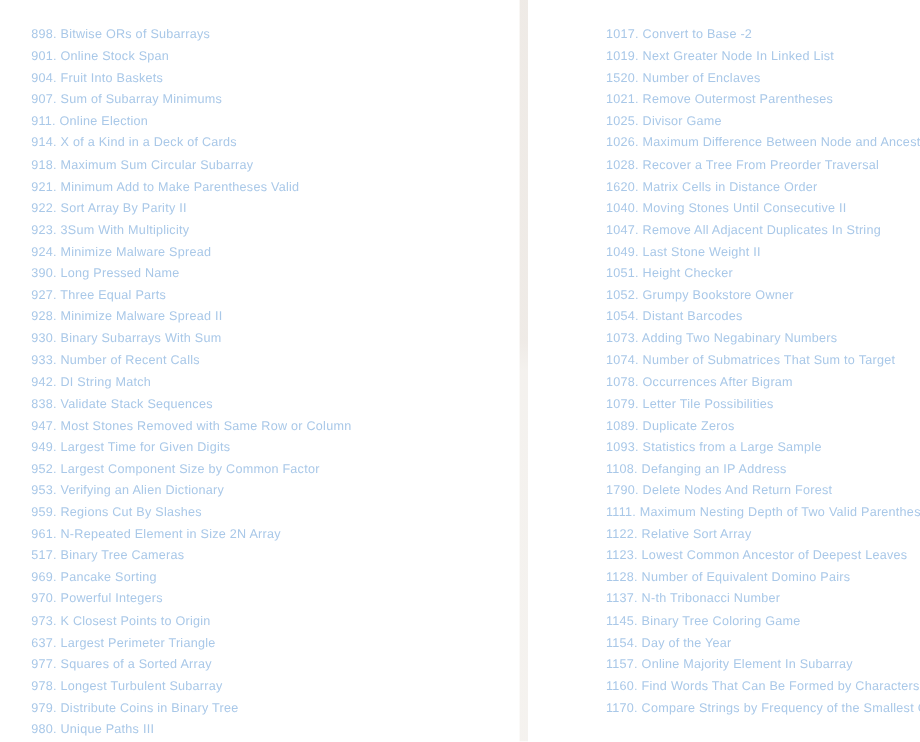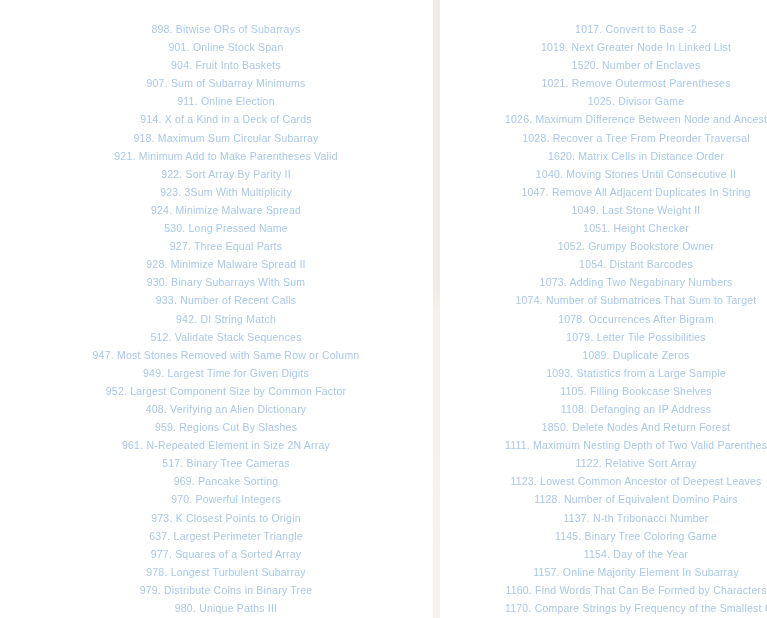--- a/index.html
+++ b/index.html
@@ -13,21 +13,20 @@
     height: 618px;
     overflow: hidden;
     font-family: "Liberation Sans", sans-serif;
     position: relative;
   }
   #page {
     position: relative;
     width: 767px;
     height: 618px;
     background: #ffffff;
-    text-align: center;
   }
   
   #divider {
     position: absolute;
     left: 433px;
     top: 0;
     width: 7px;
     height: 618px;
     background: linear-gradient(to bottom, #ece7e2 0%, #ece7e2 46%, #f2efeb 50%, #f3f0ec 100%);
     opacity: 0.85;
@@ -60,31 +59,31 @@
       <div class="entry">901. Online Stock Span</div>
       <div class="entry">904. Fruit Into Baskets</div>
       <div class="entry">907. Sum of Subarray Minimums</div>
       <div class="entry">911. Online Election</div>
       <div class="entry">914. X of a Kind in a Deck of Cards</div>
       <div class="entry">918. Maximum Sum Circular Subarray</div>
       <div class="entry">921. Minimum Add to Make Parentheses Valid</div>
       <div class="entry">922. Sort Array By Parity II</div>
       <div class="entry">923. 3Sum With Multiplicity</div>
       <div class="entry">924. Minimize Malware Spread</div>
-      <div class="entry">530. Long Pressed Name</div>
+      <div class="entry">390. Long Pressed Name</div>
       <div class="entry">927. Three Equal Parts</div>
       <div class="entry">928. Minimize Malware Spread II</div>
       <div class="entry">930. Binary Subarrays With Sum</div>
       <div class="entry">933. Number of Recent Calls</div>
       <div class="entry">942. DI String Match</div>
-      <div class="entry">512. Validate Stack Sequences</div>
+      <div class="entry">838. Validate Stack Sequences</div>
       <div class="entry">947. Most Stones Removed with Same Row or Column</div>
       <div class="entry">949. Largest Time for Given Digits</div>
       <div class="entry">952. Largest Component Size by Common Factor</div>
-      <div class="entry">408. Verifying an Alien Dictionary</div>
+      <div class="entry">953. Verifying an Alien Dictionary</div>
       <div class="entry">959. Regions Cut By Slashes</div>
       <div class="entry">961. N-Repeated Element in Size 2N Array</div>
       <div class="entry">517. Binary Tree Cameras</div>
       <div class="entry">969. Pancake Sorting</div>
       <div class="entry">970. Powerful Integers</div>
       <div class="entry">973. K Closest Points to Origin</div>
       <div class="entry">637. Largest Perimeter Triangle</div>
       <div class="entry">977. Squares of a Sorted Array</div>
       <div class="entry">978. Longest Turbulent Subarray</div>
       <div class="entry">979. Distribute Coins in Binary Tree</div>
@@ -105,23 +104,22 @@
       <div class="entry">1049. Last Stone Weight II</div>
       <div class="entry">1051. Height Checker</div>
       <div class="entry">1052. Grumpy Bookstore Owner</div>
       <div class="entry">1054. Distant Barcodes</div>
       <div class="entry">1073. Adding Two Negabinary Numbers</div>
       <div class="entry">1074. Number of Submatrices That Sum to Target</div>
       <div class="entry">1078. Occurrences After Bigram</div>
       <div class="entry">1079. Letter Tile Possibilities</div>
       <div class="entry">1089. Duplicate Zeros</div>
       <div class="entry">1093. Statistics from a Large Sample</div>
-      <div class="entry">1105. Filling Bookcase Shelves</div>
       <div class="entry">1108. Defanging an IP Address</div>
-      <div class="entry">1850. Delete Nodes And Return Forest</div>
+      <div class="entry">1790. Delete Nodes And Return Forest</div>
       <div class="entry">1111. Maximum Nesting Depth of Two Valid Parentheses Strings</div>
       <div class="entry">1122. Relative Sort Array</div>
       <div class="entry">1123. Lowest Common Ancestor of Deepest Leaves</div>
       <div class="entry">1128. Number of Equivalent Domino Pairs</div>
       <div class="entry">1137. N-th Tribonacci Number</div>
       <div class="entry">1145. Binary Tree Coloring Game</div>
       <div class="entry">1154. Day of the Year</div>
       <div class="entry">1157. Online Majority Element In Subarray</div>
       <div class="entry">1160. Find Words That Can Be Formed by Characters</div>
       <div class="entry">1170. Compare Strings by Frequency of the Smallest Character</div>

